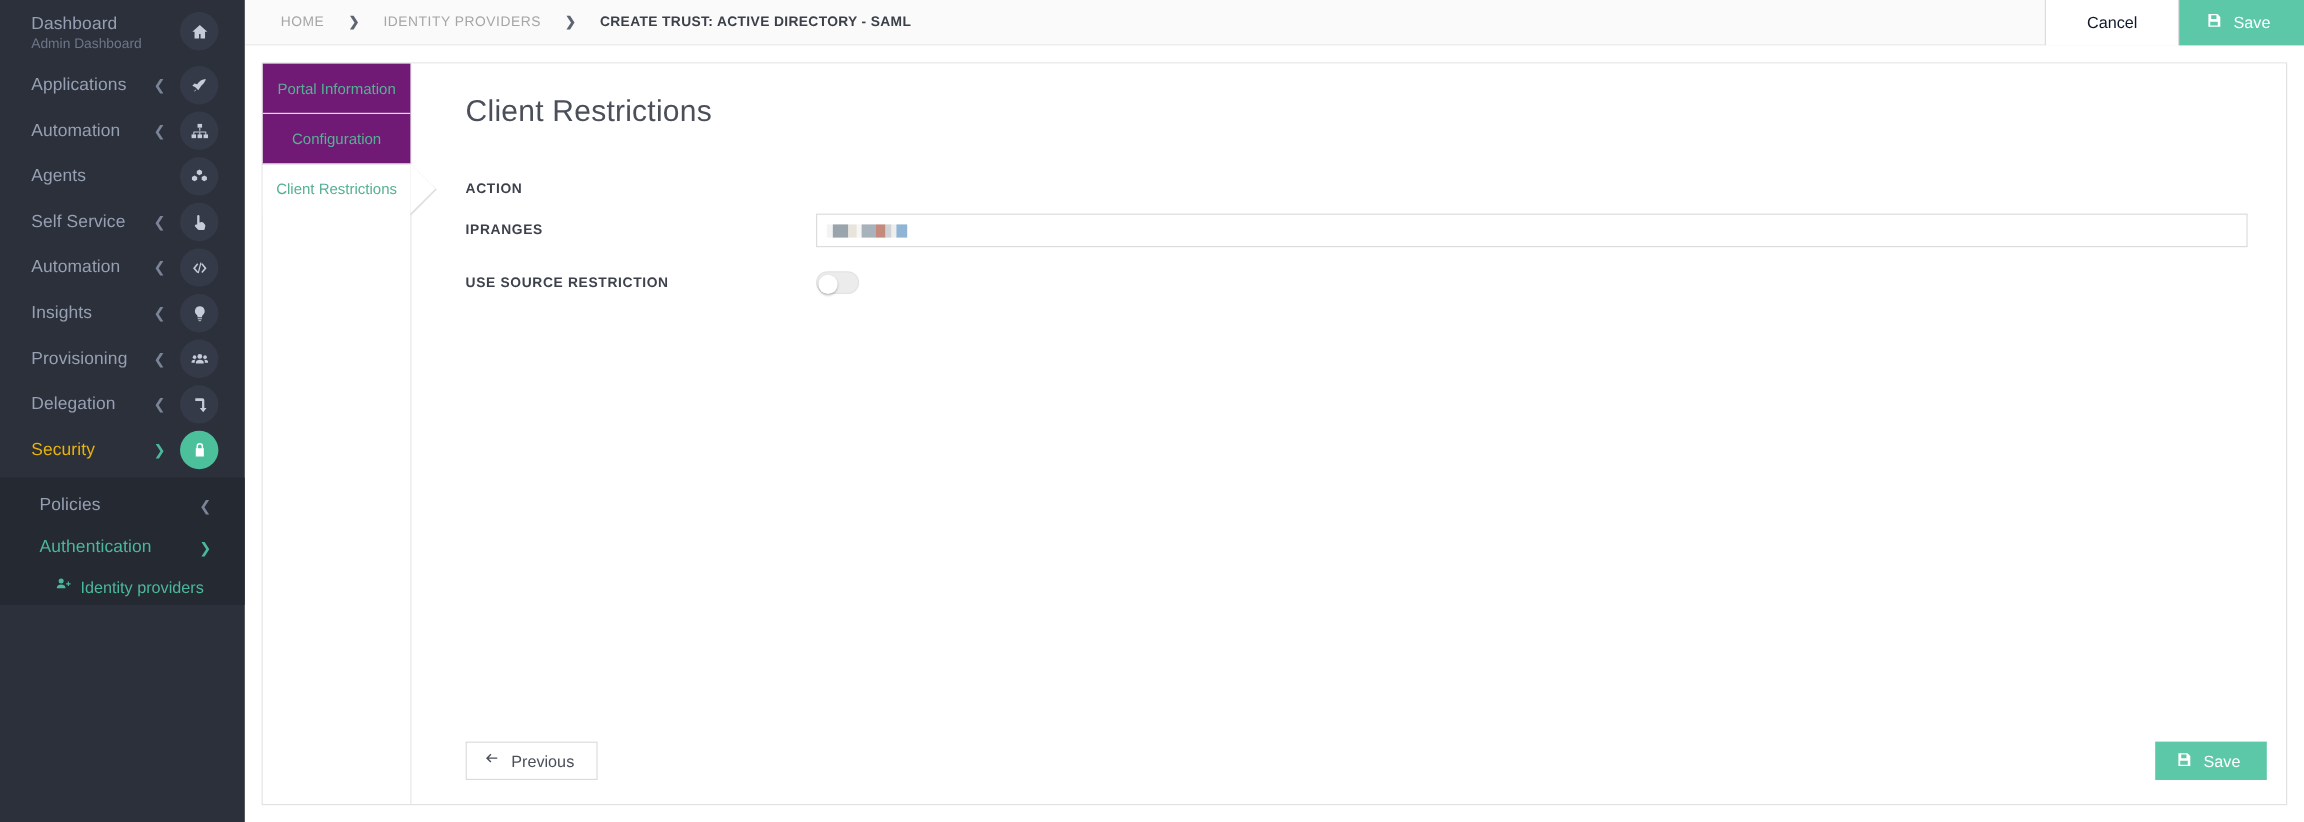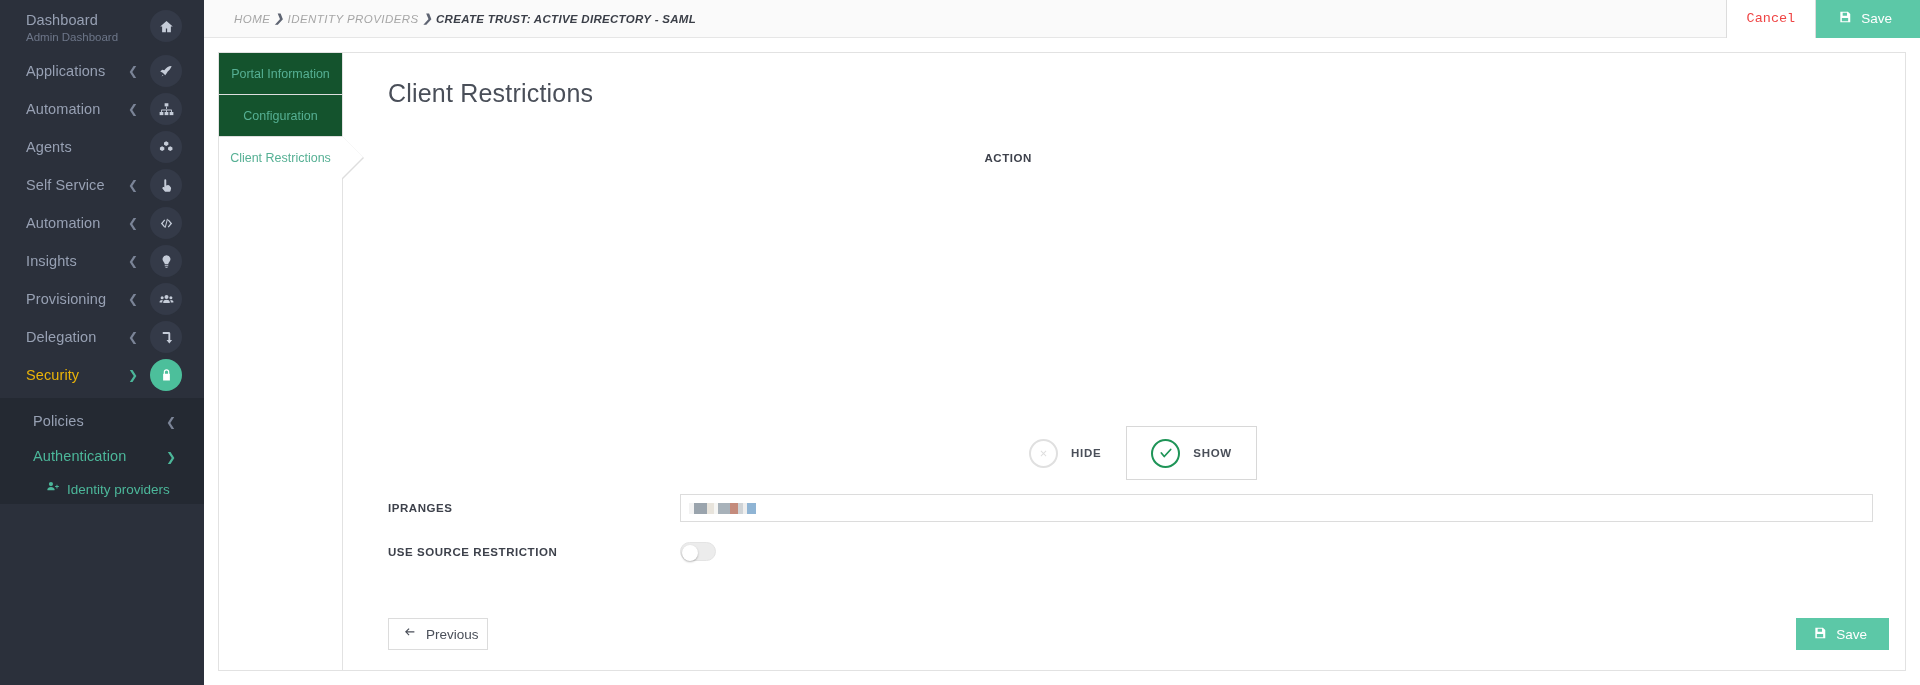--- a/index.html
+++ b/index.html
@@ -68,30 +68,30 @@
   
   .main { flex: 1; display: flex; flex-direction: column; height: 685px; background:#ffffff; }
 
   .topbar {
     height: 38px; flex: 0 0 38px;
     background: #fafafa;
     border-bottom: 1px solid #e6e6e6;
     display: flex; align-items: center; justify-content: space-between;
     padding-left: 30px;
   }
-  .breadcrumb { display: flex; align-items: flex-end; gap: 4px; font-style: italic; }
+  .breadcrumb { display: flex; align-items: flex-end; gap: 20px; }
   .bc-item { color: #a6a6a6; font-size: 11.5px; letter-spacing: .45px; cursor:pointer;}
   .bc-item.current { color: #3b3f48; font-weight: bold; letter-spacing:.3px; cursor:default;}
   .bc-sep { color: #5e6472; font-size: 11px; font-weight: bold; }
   .topbar-actions { display:flex; align-items:stretch; height:38px; }
   .btn-cancel {
     background:#ffffff; border:1px solid #dcdcdc; border-top:none; border-bottom:none;
-    color:#ef4444; font-size:13.5px; padding: 0 20px;
+    color:#0f172a; font-size:13.5px; padding: 0 34px;
     display:flex; align-items:center; cursor:pointer;
-    font-family:Liberation Mono, monospace;
+    font-family:Liberation Sans, sans-serif;
   }
   .btn-save-top {
     background:#5cc8a7; color:#fff; border:none; font-size:13.5px;
     padding:0 28px 0 22px; display:flex; align-items:center; gap:9px; cursor:pointer;
     font-family:"Liberation Sans", sans-serif;
   }
   .btn-save-top svg { width:14px; height:14px; fill:#ffffff; }
 
   .content-area {
     flex:1; display:flex;
@@ -109,21 +109,21 @@
   
   .tab-rail {
     width: 124px; flex:0 0 124px;
     background:#ffffff;
     border-right: 1px solid #e2e2e2;
     position:relative;
   }
   .tab {
     height: 42px; display:flex; align-items:center; justify-content:center;
     font-size: 12.5px; color:#56b094; cursor:pointer;
-    background:#14532d; border-bottom:1px solid #dedede;
+    background:#701a75; border-bottom:1px solid #dedede;
     position:relative;
   }
   .tab.active {
     background:#ffffff; border-bottom:1px solid transparent;
   }
   .tab.active::after {
     content:""; position:absolute; right:-21px; top:-1px;
     width:0;height:0;
     border-top: 21px solid transparent;
     border-bottom: 21px solid transparent;
@@ -153,21 +153,21 @@
   .form-rows { padding-left: 45px; padding-right: 32px; flex:1; }
   .frow { display:flex; align-items:center; margin-bottom: 8px; }
   .flabel {
     width: 292px; flex:0 0 292px;
     font-size: 11.5px; font-weight:bold; color:#3d414b;
     letter-spacing:.55px;
   }
   .fctl { flex:1; display:flex; align-items:center; min-width:0; }
 
   
-  .action-row { margin-bottom: 14px; align-items:center;flex-direction:column; }
+  .action-row { margin-bottom: 14px; align-items:flex-start; }
   .action-row .flabel { padding-top: 18px; }
   .radio-cards { display:flex; align-items:center; gap:0; }
   .rcard {
     height: 54px; display:flex; align-items:center; gap:13px;
     padding: 0 24px; border:1px solid transparent; cursor:pointer;
     background:transparent;
   }
   .rcard.selected { border:1px solid #d8d8d8; background:#ffffff; }
   .rcard .rc-label { font-size:11.5px; font-weight:bold; color:#4a4f59; letter-spacing:.7px; }
   .circ { width:29px; height:29px; border-radius:50%; display:flex; align-items:center; justify-content:center; }
@@ -195,21 +195,21 @@
   .redact { display:flex; align-items:center; gap:0; height:11px; }
   .redact i { display:block; height:11px; }
 
   
   .form-footer {
     display:flex; align-items:center; justify-content:space-between;
     padding: 0 16px 20px 45px;
   }
   .btn-prev {
     background:#ffffff; border:1px solid #dcdcdc; color:#4a4f59;
-    font-size:13.5px; height:32px; padding:0 8px 0 14px;
+    font-size:13.5px; height:32px; padding:0 18px 0 14px;
     display:flex; align-items:center; gap:10px; cursor:pointer;
     font-family:"Liberation Sans", sans-serif;
     justify-content:space-between;
   }
   .btn-prev svg { width:13px; height:13px; fill:#4a4f59; }
   .btn-save-bot {
     background:#5cc8a7; border:none; color:#ffffff;
     font-size:13.5px; height:32px; padding:0 22px 0 17px;
     display:flex; align-items:center; gap:9px; cursor:pointer;
     font-family:"Liberation Sans", sans-serif;
@@ -392,40 +392,20 @@
           </div>
         </div>
 
         <div class="form-body">
           <div class="form-title">Client Restrictions</div>
 
           <div class="form-rows">
 
             <div class="frow action-row">
               <div class="flabel">ACTION</div>
-              <div class="fctl">
-                <div class="radio-cards">
-                  <div class="rcard">
-                    <span class="circ off">
-                      <svg viewBox="0 0 24 24">
-                          <path d="M7 5.6 12 10.6 17 5.6 18.4 7 13.4 12 18.4 17 17 18.4 12 13.4 7 18.4 5.6 17 10.6 12 5.6 7z"></path>
-                        </svg>
-                    </span>
-                    <span class="rc-label">HIDE</span>
-                  </div>
-                  <div class="rcard selected">
-                    <span class="circ on">
-                      <svg viewBox="0 0 24 24">
-                          <polyline points="4,12 9,18 20,6"></polyline>
-                        </svg>
-                    </span>
-                    <span class="rc-label">SHOW</span>
-                  </div>
-                </div>
-              </div>
             </div>
 
 
             <div class="frow" style="margin-bottom:20px;">
               <div class="flabel">IPRANGES</div>
               <div class="fctl">
                 <div class="text-input">
                   <span class="redact">
                     <i style="width:5px;background:#f3f3f3;"></i>
                     <i style="width:13px;background:#9aa4ad;"></i>

